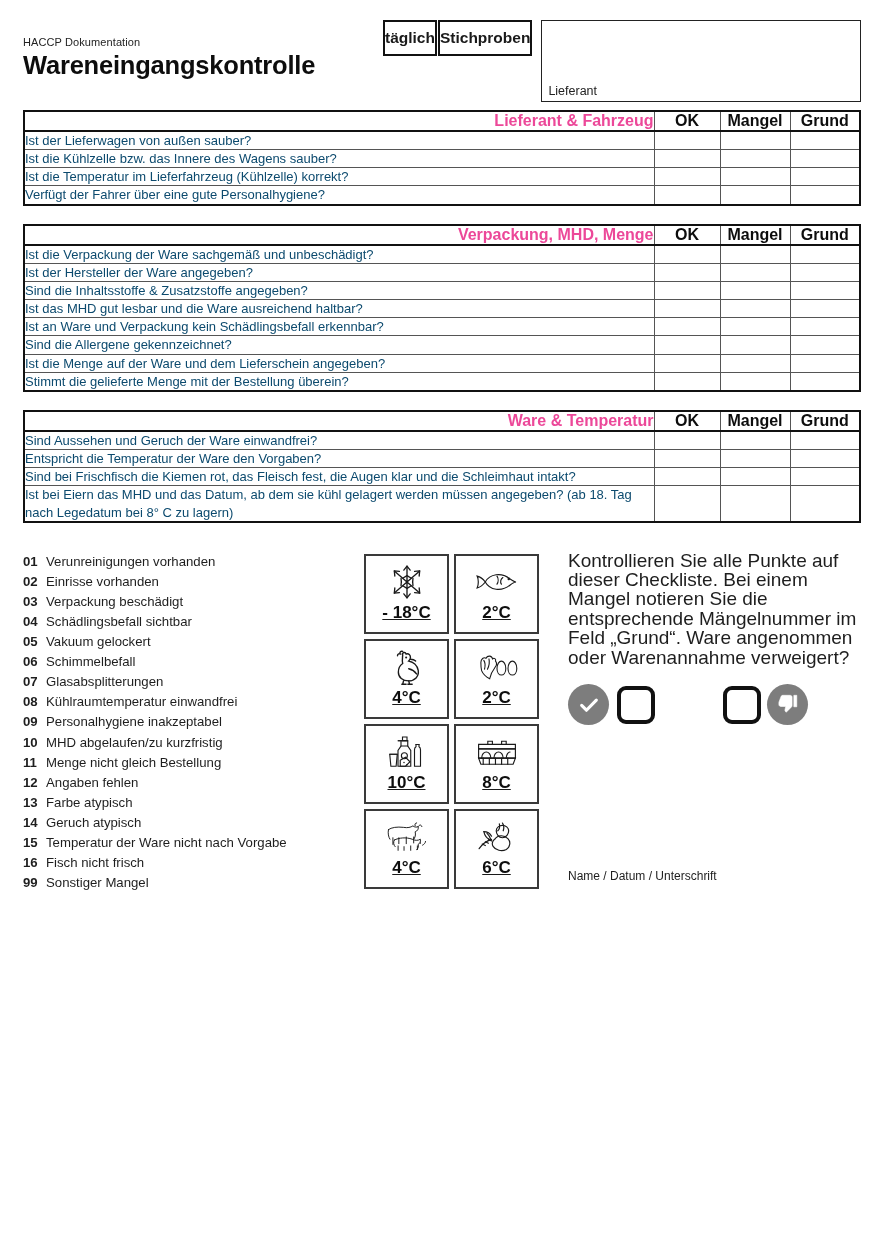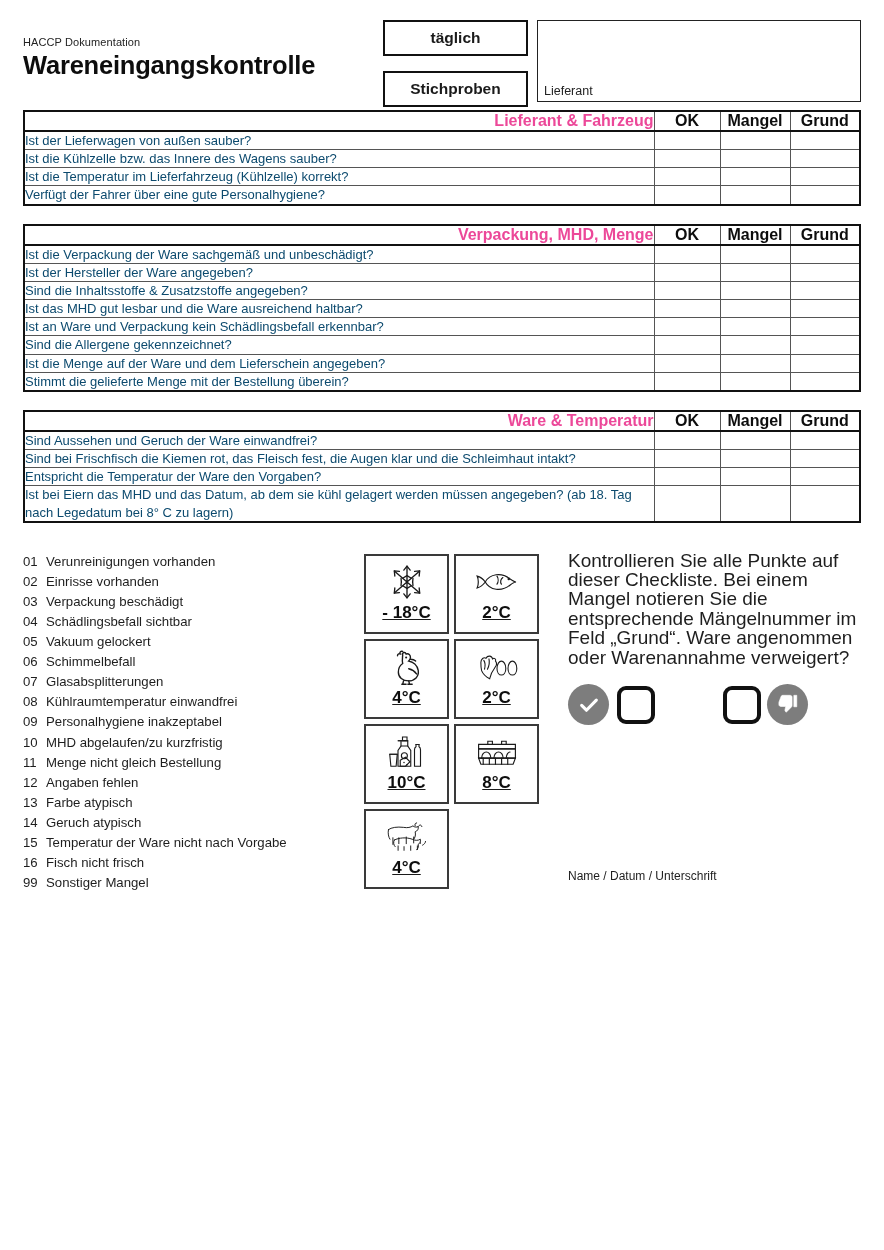--- a/index.html
+++ b/index.html
@@ -11,21 +11,21 @@
     overflow: hidden;
   }
   .page { position: relative; width: 884px; height: 1250px; padding: 0; }
 
   
   .header { display: flex; align-items: flex-start; padding: 14px 23px 0 23px; height: 110px; }
   .title-block { flex: 0 0 360px; padding-top: 22px; }
   .kicker { font-size: 11px; font-weight: 400; color: #232323; letter-spacing: .1px; }
   .maintitle { font-size: 25.5px; font-weight: 700; color: #0d0d0d; letter-spacing: -.2px; margin-top: 3px; }
 
-  .freq-block { flex: 0 0 145px; display: flex; flex-direction: column; gap: 15px; padding-top: 6px; }
+  .freq-block { flex: 0 0 145px; display: flex; gap: 1px; padding-top: 6px; }
   .freq-box {
     height: 36px; border: 2px solid #111; display: flex; align-items: center;
     justify-content: center; font-size: 15.5px; font-weight: 700; background: #fff;
   }
   .supplier-box {
     flex: 1; margin-left: 9px; margin-top: 6px; height: 82px;
     border: 1px solid #222; position: relative; background: #fff;
   }
   .supplier-label { position: absolute; left: 6px; bottom: 3px; font-size: 12.5px; color: #222; }
 
@@ -42,21 +42,21 @@
   .mark-cell { background: #fff; }
   .c-ok    { width: 66px; }
   .c-mangel{ width: 70px; }
   .c-grund { width: 70px; }
 
   
   .bottom { display: flex; padding: 8px 23px 0 23px; gap: 0; }
 
   .codes { flex: 0 0 341px; padding-top: 3px; }
   .code-row { font-size: 13.2px; line-height: 20.1px; color: #1e1e1e; white-space: nowrap; }
-  .code-num { display: inline-block; width: 23px; }
+  .code-num { display: inline-block; width: 23px; font-weight: bold; }
 
   .temps { flex: 0 0 183px; display: grid; grid-template-columns: 85px 85px; grid-auto-rows: 80px; gap: 5px 5px; padding-top: 5px; }
   .temp-box {
     border: 2px solid #3a3a3a; background: #fff; display: flex; flex-direction: column;
     align-items: center; justify-content: flex-start; padding-top: 5px; text-decoration: underline;
   }
   .temp-ico { height: 42px; display: flex; align-items: center; justify-content: center; }
   .temp-val { font-size: 17px; font-weight: 700; color: #0d0d0d; line-height: 1; margin-top: 1px; }
 
   .notes { flex: 1; padding-left: 21px; padding-top: 2px; position: relative; }
@@ -195,27 +195,27 @@
         <td class="colhead c-mangel">Mangel</td>
         <td class="colhead c-grund">Grund</td>
       </tr>
       <tr>
         <td class="q-cell">Sind Aussehen und Geruch der Ware einwandfrei?</td>
         <td class="mark-cell"></td>
         <td class="mark-cell"></td>
         <td class="mark-cell"></td>
       </tr>
       <tr>
+        <td class="q-cell">Entspricht die Temperatur der Ware den Vorgaben?</td>
+        <td class="mark-cell"></td>
+        <td class="mark-cell"></td>
+        <td class="mark-cell"></td>
+      </tr>
+      <tr>
         <td class="q-cell">Sind bei Frischfisch die Kiemen rot, das Fleisch fest, die Augen klar und die Schleimhaut intakt?</td>
-        <td class="mark-cell"></td>
-        <td class="mark-cell"></td>
-        <td class="mark-cell"></td>
-      </tr>
-      <tr>
-        <td class="q-cell">Entspricht die Temperatur der Ware den Vorgaben?</td>
         <td class="mark-cell"></td>
         <td class="mark-cell"></td>
         <td class="mark-cell"></td>
       </tr>
       <tr>
         <td class="q-cell">Ist bei Eiern das MHD und das Datum, ab dem sie kühl gelagert werden müssen angegeben?  (ab 18. Tag nach Legedatum bei 8° C zu lagern)</td>
         <td class="mark-cell"></td>
         <td class="mark-cell"></td>
         <td class="mark-cell"></td>
       </tr>
@@ -341,20 +341,35 @@
             <path d="M46 6c2-3 4-3 5 0M42 5c-1-2 0-4 2-4"></path>
             <path d="M14 24c6-3 16-4 24-1 4 2 8 2 11 0 1 3-1 6-3 7 1 3 0 6-2 7"></path>
             <path d="M14 24c-2 3-1 7 1 9M19 32v6M27 33v5M36 32v6M45 32v5"></path>
             <path d="M52 31c2-1 4-3 4-5"></path>
             <circle cx="49" cy="28" r="1" fill="#1a1a1a" stroke="none"></circle>
           </svg>
         </div>
         <div class="temp-val">4°C</div>
       </div>
 
+      <div class="temp-box">
+        <div class="temp-ico">
+          <svg width="42" height="34" viewBox="0 0 54 42" fill="none" stroke="#1a1a1a" stroke-width="1.5" stroke-linecap="round">
+            <path d="M30 4c1 4 0 7-2 9"></path>
+            <path d="M34 3c2 3 2 7 1 10"></path>
+            <path d="M26 13c0-4 4-7 8-7s8 3 8 7-3 9-8 9-8-5-8-9z"></path>
+            <path d="M24 24c4-6 12-6 17-1 4 4 3 11-2 14-6 3-14 1-17-4-2-3-1-7 2-9z"></path>
+            <path d="M20 20c-2-4-6-6-10-6 1 4 3 8 7 10"></path>
+            <path d="M4 36c4-6 10-10 16-12"></path>
+            <path d="M8 30l4 2M12 27l4 2M16 24l4 2"></path>
+            <path d="M14 16c2 2 4 5 5 8"></path>
+          </svg>
+        </div>
+        <div class="temp-val">6°C</div>
+      </div>
     </div>
 
     <div class="notes">
       <div class="note-text">Kontrollieren Sie alle Punkte auf dieser Checkliste. Bei einem Mangel notieren Sie die entsprechende Mängelnummer im Feld „Grund“. Ware angenommen oder Warenannahme verweigert?</div>
 
       <div class="decide">
         <div class="circ">
           <svg width="22" height="22" viewBox="0 0 24 24" fill="none" stroke="#ffffff" stroke-width="3.4" stroke-linecap="round" stroke-linejoin="round">
             <path d="M4 12.5l5.2 5.2L20 6.6"></path>
           </svg>

